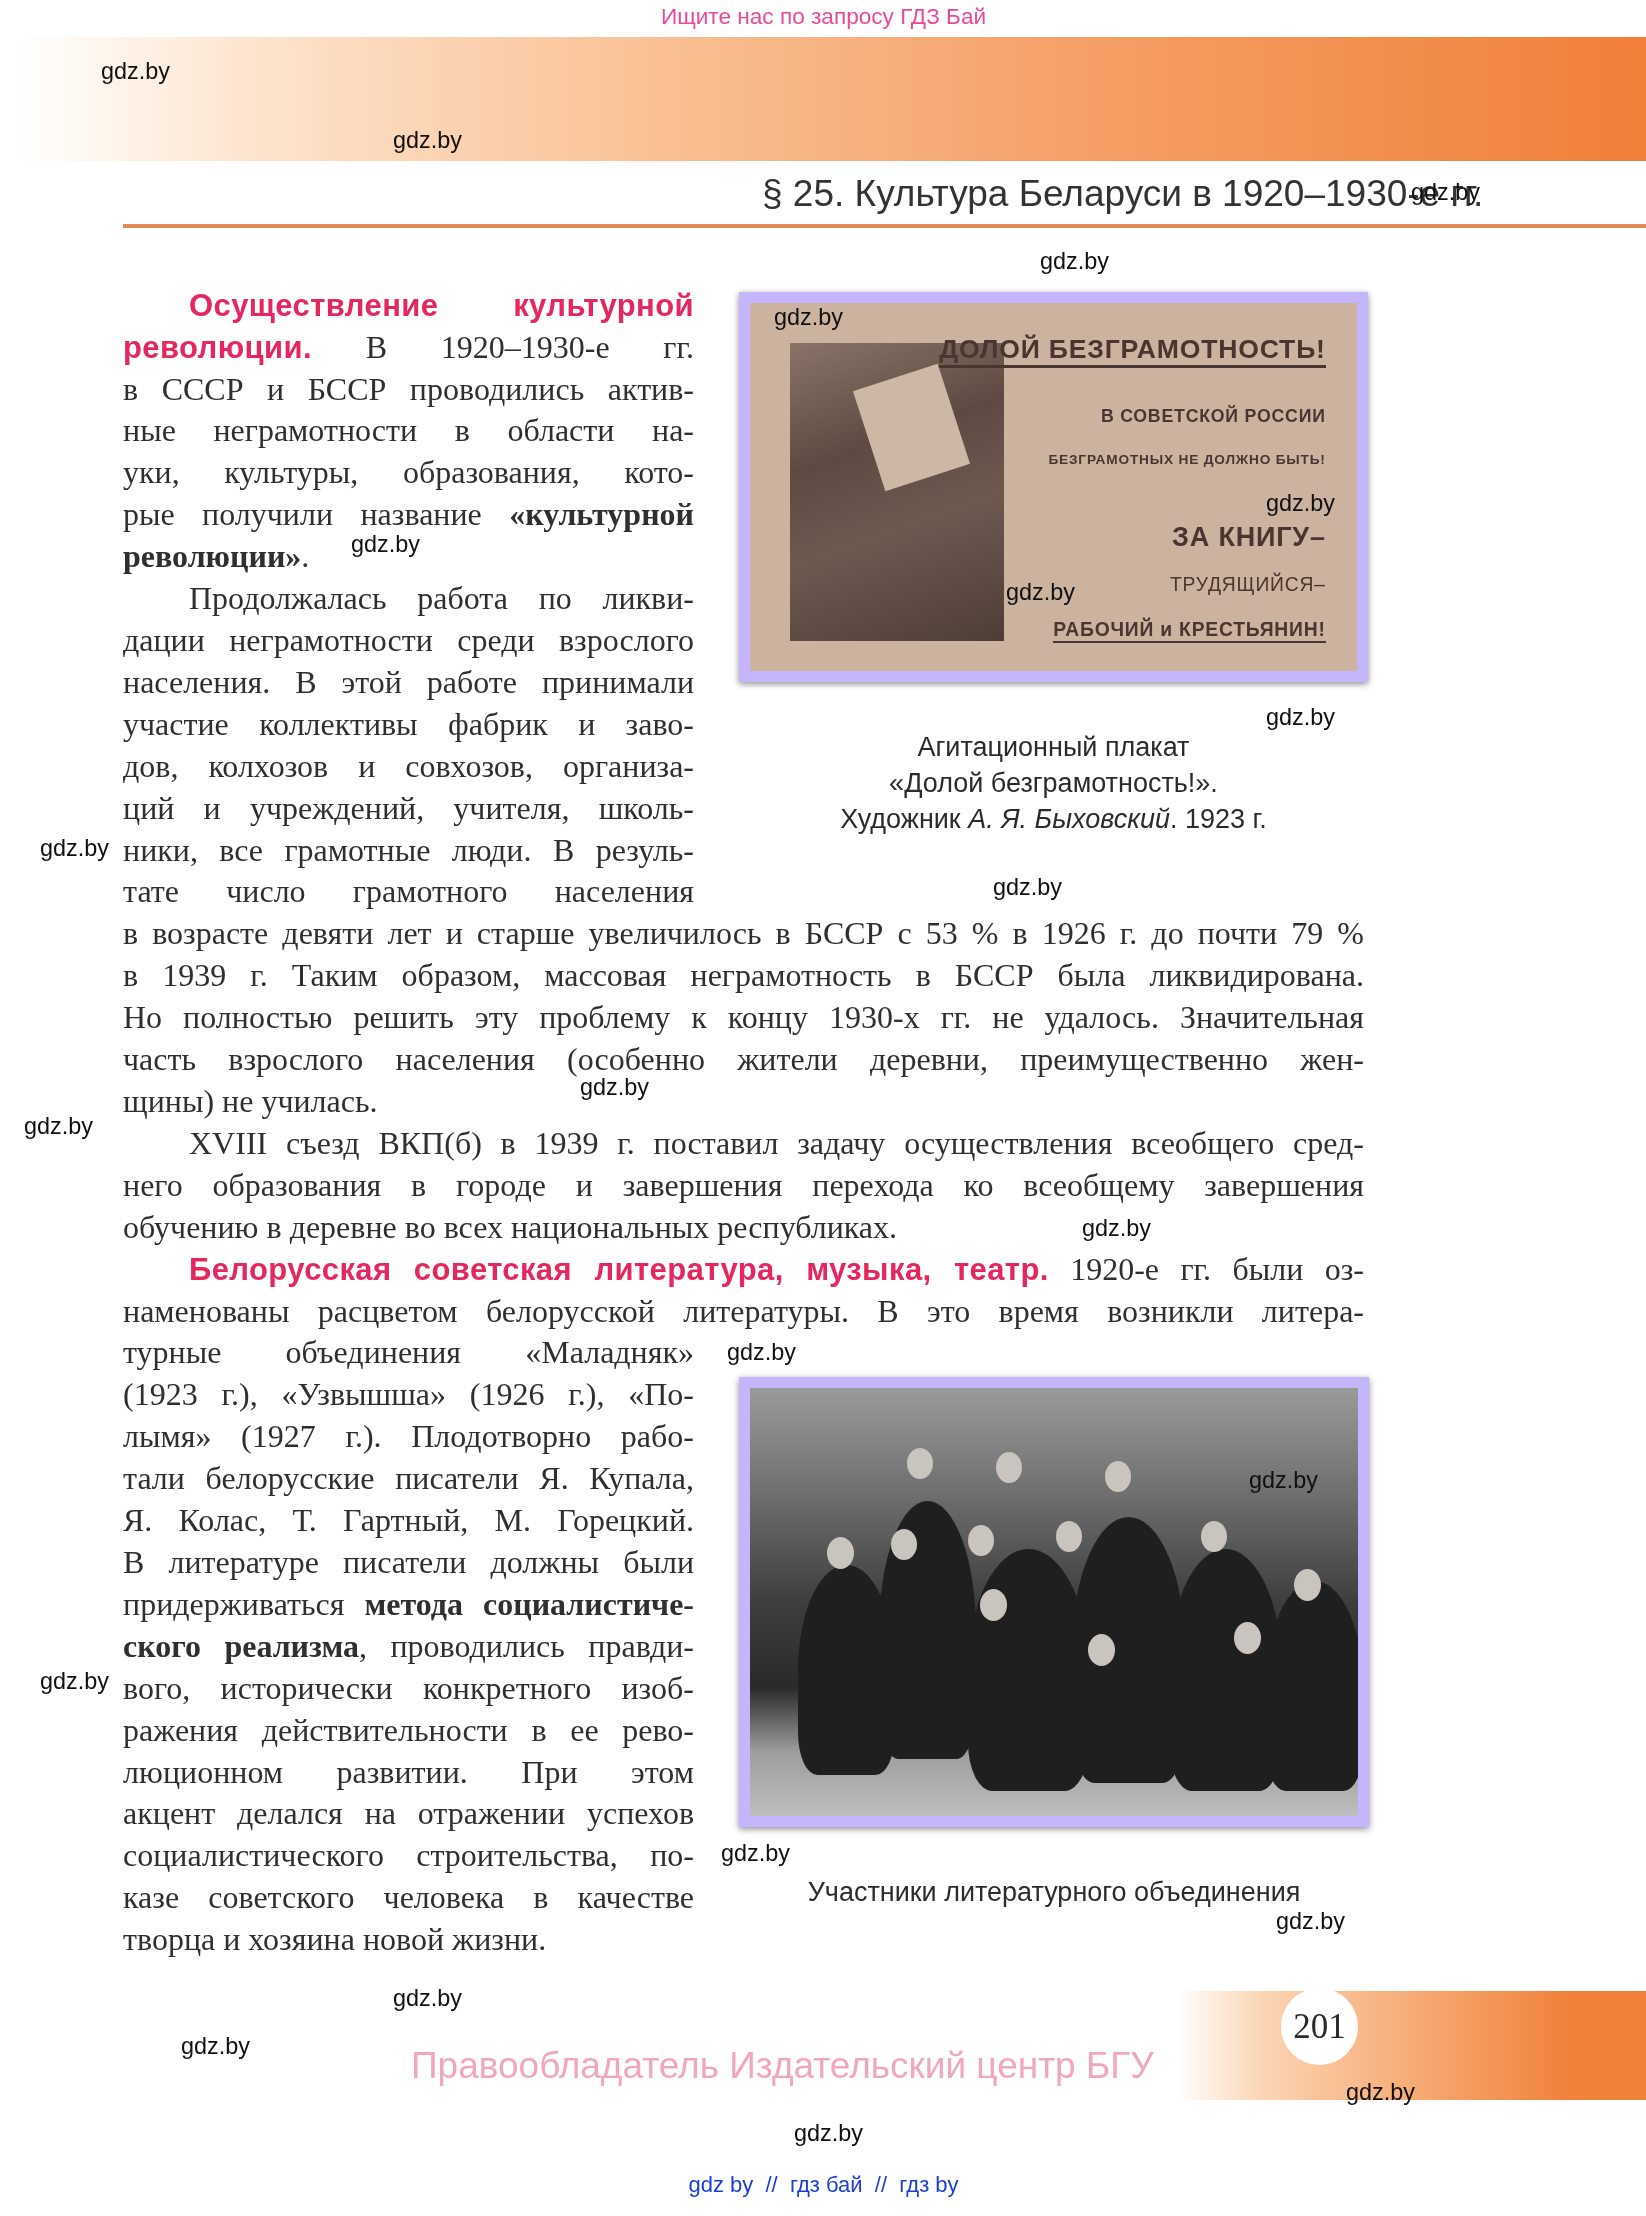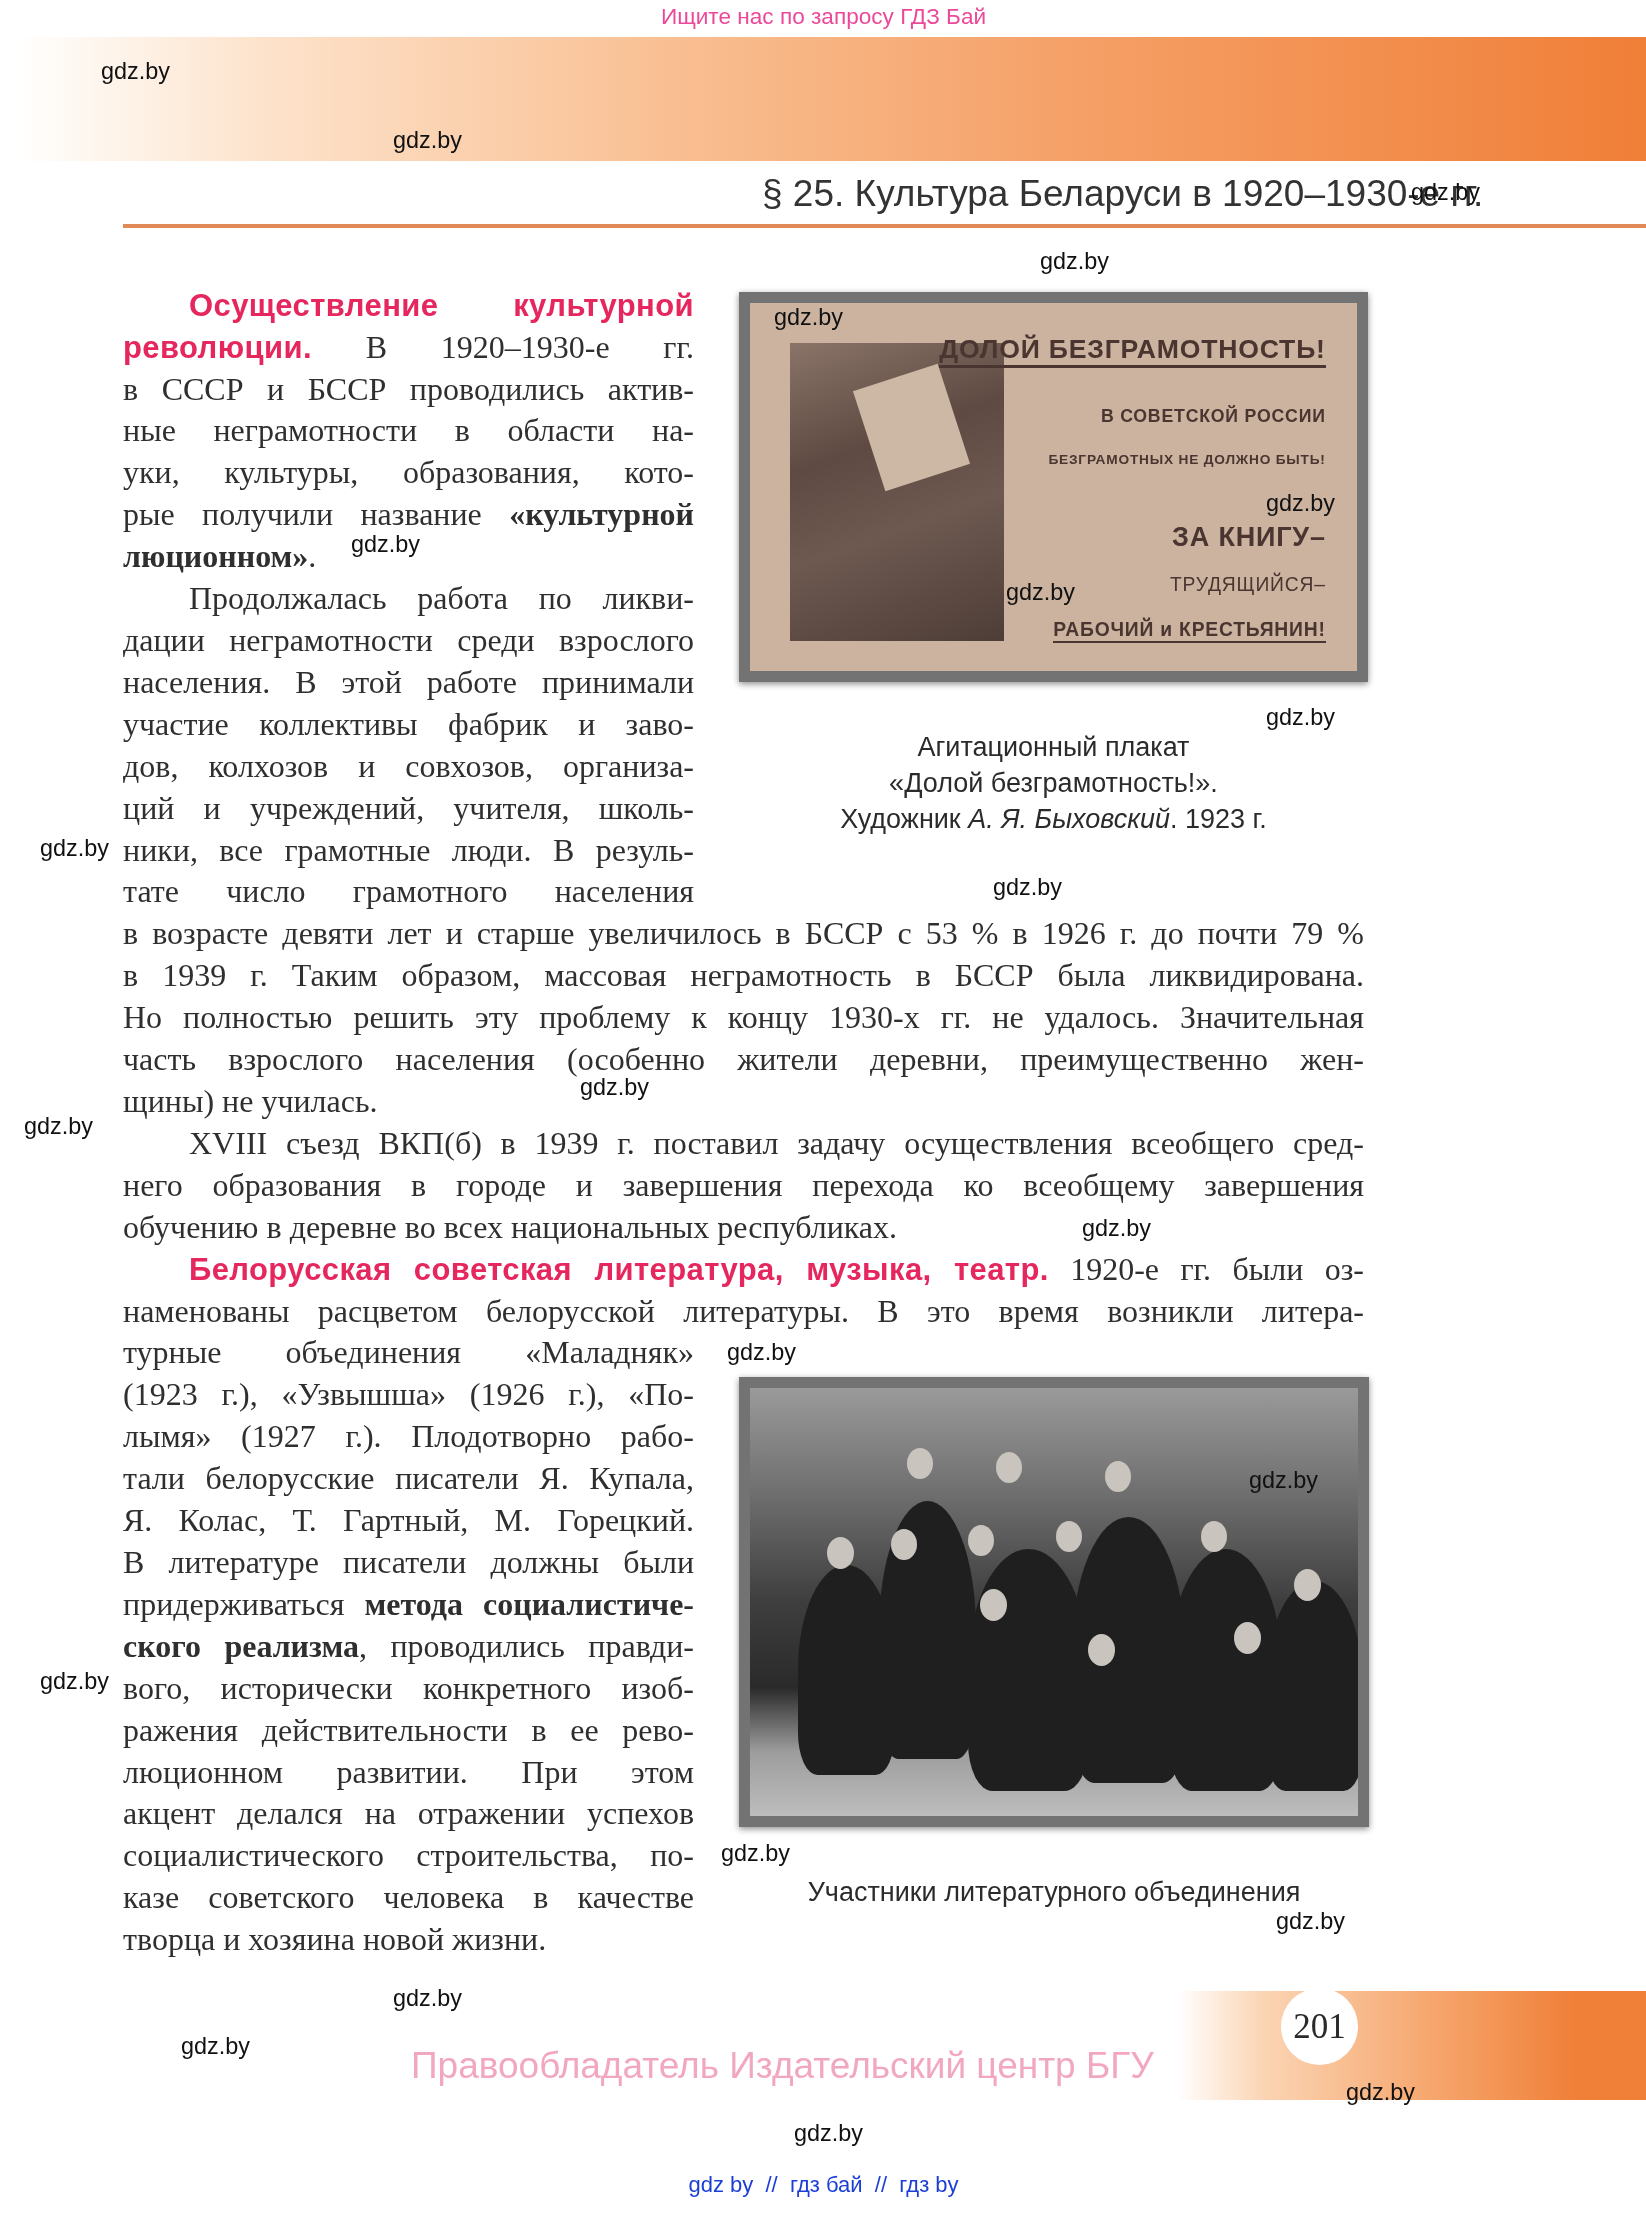--- a/index.html
+++ b/index.html
@@ -10,21 +10,21 @@
   .wm { font-family:"Liberation Sans", sans-serif; font-size:23.4px; color:#111; white-space:nowrap; line-height:27px; }
   .running-head { left:762px; top:176px; font-family:"Liberation Sans", sans-serif; font-size:37px; color:#333; white-space:nowrap; line-height:35px; }
   .rule { left:123px; top:224px; width:1523px; height:4px; background:#e08a57; }
   .text-line { position:absolute; left:123px; font-size:32px; line-height:42px; white-space:nowrap; color:#2f2f2f; font-family:"Liberation Serif", serif; }
   .text-line.narrow { width:571px; text-align:justify; text-align-last:justify; }
   .text-line.wide { width:1241px; text-align:justify; text-align-last:justify; }
   .text-line.last { text-align-last:left; }
   .text-line.indent { text-indent:66px; }
   .hl { color:#e5275e; font-family:"Liberation Sans", sans-serif; font-weight:bold; font-size:31px; letter-spacing:0.4px; }
   b.bold-serif { font-weight:bold; }
-  .figure { background:#737373; box-shadow:0 1.6px 6.4px rgba(0,0,0,0.45); padding:11.3px; box-sizing:border-box; }
+  .figure { background:#c4b5fd; box-shadow:0 1.6px 6.4px rgba(0,0,0,0.45); padding:11.3px; box-sizing:border-box; }
   .poster { left:739px; top:292px; width:629px; height:390px; }
   .poster-inner { width:100%; height:100%; background:#cbb39f; position:relative; overflow:hidden; }
   .poster-art { position:absolute; left:40px; top:40px; width:214px; height:298px; background:linear-gradient(160deg,#8a7468 0%,#5e4a42 35%,#6d5950 60%,#4e3d37 100%); }
   .poster-art-banner { position:absolute; left:77px; top:32px; width:89px; height:105px; background:#cdb8a6; transform:rotate(-18deg); }
   .poster-line { position:absolute; right:31px; font-family:"Liberation Sans", sans-serif; font-weight:bold; color:#4a3530; white-space:nowrap; letter-spacing:0.8px; }
   .caption { font-family:"Liberation Sans", sans-serif; font-size:27px; color:#2b2b2b; text-align:center; line-height:36px; white-space:nowrap; }
   .photo { left:739px; top:1377px; width:630px; height:450px; }
   .photo-inner { width:100%; height:100%; position:relative; overflow:hidden; background:linear-gradient(180deg,#9a9a9a 0%,#6e6e6e 25%,#3e3e3e 50%,#2a2a2a 70%,#9d9d9d 85%,#bdbdbd 100%); }
   .person { position:absolute; border-radius:50% 50% 20% 20%; background:#1f1f1f; }
   .face { position:absolute; border-radius:50%; background:#c9c4bd; }
@@ -53,21 +53,21 @@
 <div class="text-line narrow" style="top:326px;">
   <span class="hl">революции.</span><span> В 1920–1930-е гг.</span>
 </div>
 <div class="text-line narrow" style="top:368px;">в СССР и БССР проводились актив-</div>
 <div class="text-line narrow" style="top:409px;">ные неграмотности в области на-</div>
 <div class="text-line narrow" style="top:451px;">уки, культуры, образования, кото-</div>
 <div class="text-line narrow" style="top:493px;">
   <span>рые получили название </span><b class="bold-serif">«культурной</b>
 </div>
 <div class="text-line" style="top:535px;">
-  <b class="bold-serif">люционном»</b><span>.</span>
+  <b class="bold-serif">революции»</b><span>.</span>
 </div>
 <div class="abs wm" style="left:351px;top:531px;">gdz.by</div>
 
 <div class="text-line narrow indent" style="top:577px;">Продолжалась работа по ликви-</div>
 <div class="text-line narrow" style="top:619px;">дации неграмотности среди взрослого</div>
 <div class="text-line narrow" style="top:661px;">населения. В этой работе принимали</div>
 <div class="text-line narrow" style="top:703px;">участие коллективы фабрик и заво-</div>
 <div class="text-line narrow" style="top:745px;">дов, колхозов и совхозов, организа-</div>
 <div class="text-line narrow" style="top:787px;">ций и учреждений, учителя, школь-</div>
 <div class="text-line narrow" style="top:829px;">ники, все грамотные люди. В резуль-</div>

